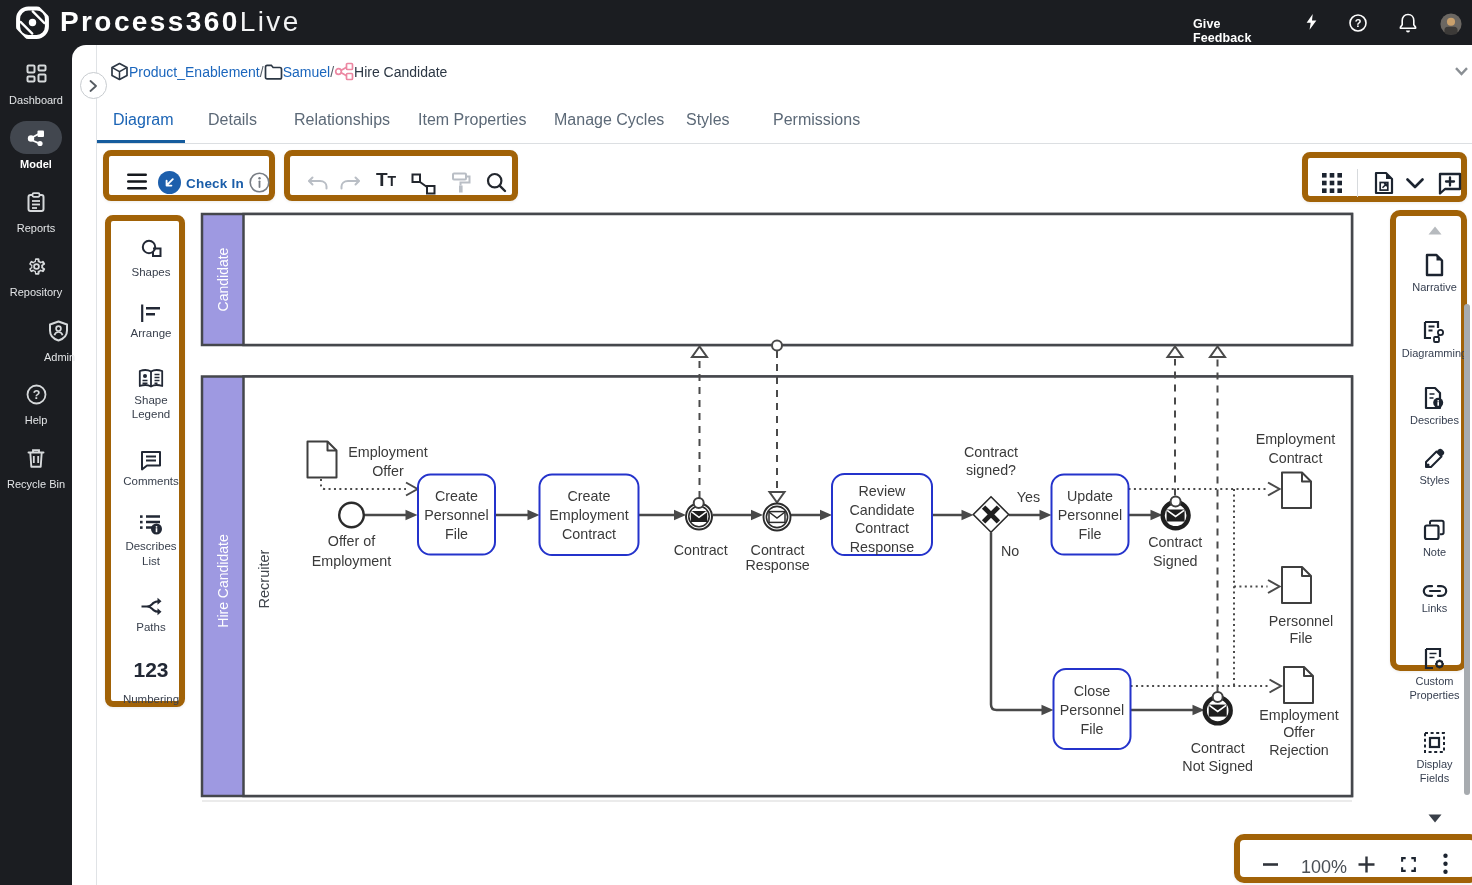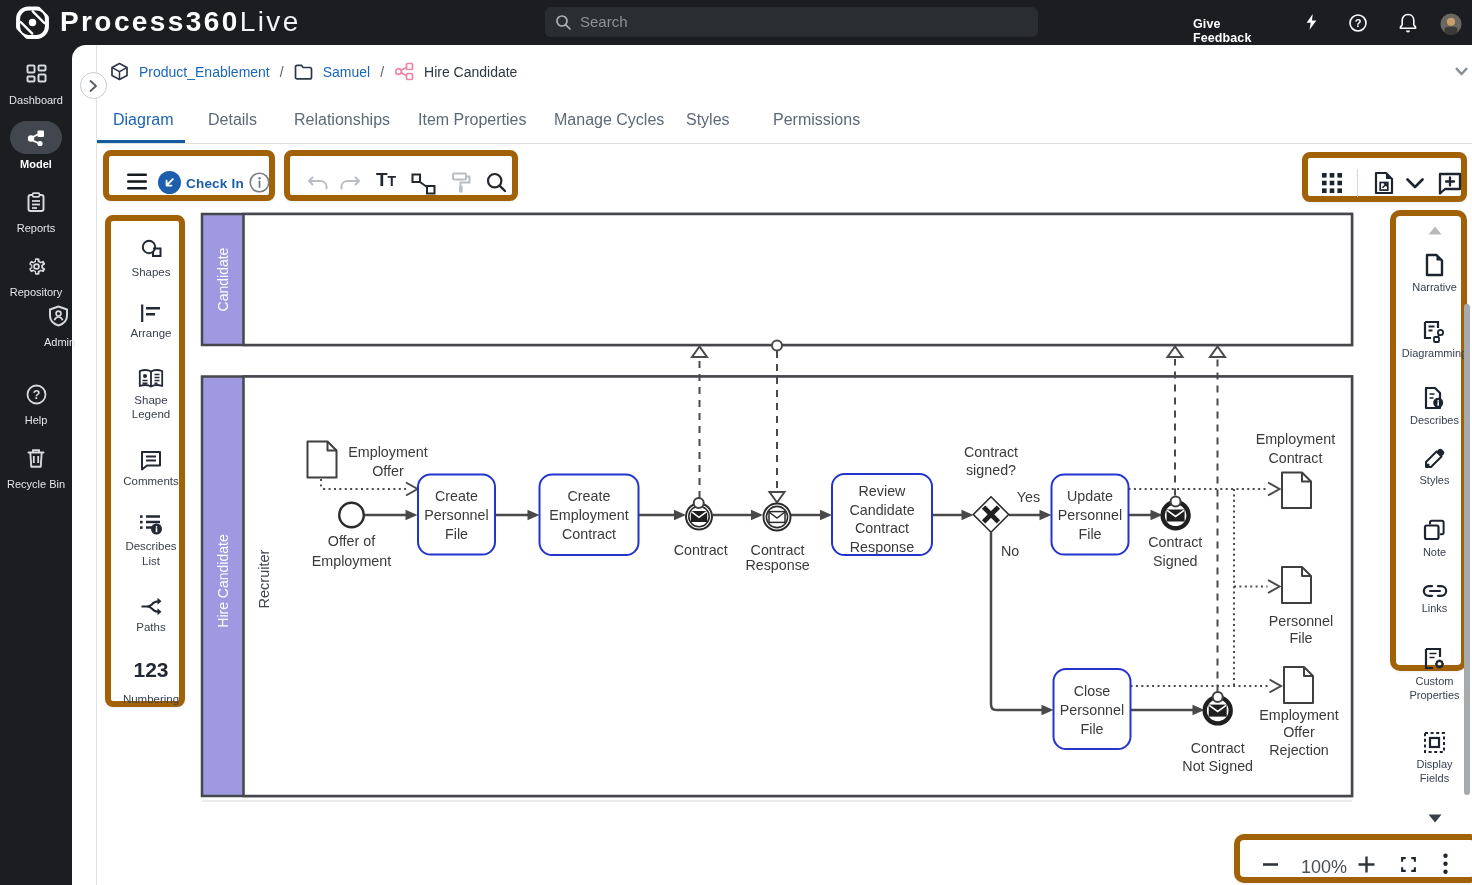--- a/index.html
+++ b/index.html
@@ -22,21 +22,21 @@
   #modelpill { position:absolute; left:10px; top:76px; width:52px; height:33px;
     background:#42474f; border-radius:17px; }
   
   #content { position:absolute; left:72px; top:45px; width:1400px; height:840px;
     background:#ffffff; border-top-left-radius:14px; }
   #vline { position:absolute; left:96px; top:45px; width:1px; height:840px; background:#e0e3e6; }
   #expander { position:absolute; left:80px; top:72px; width:27px; height:27px; background:#fff;
     border:1px solid #c8ccd0; border-radius:50%; }
   
   #crumb { position:absolute; left:110px; top:62px; height:19px; font-size:14px; color:#565f6a;
-    display:flex; align-items:center; gap:10px; }
+    display:flex; align-items:center; gap:0; }
   #crumb a { color:#1b66bd; text-decoration:none; }
   #crumb .dark { color:#2c3744; }
   
   .tab { position:absolute; top:111px; font-size:16px; color:#5c6977; }
   #tabline { position:absolute; left:97px; top:143px; width:1375px; height:1px; background:#dcdfe2; }
   #tabactive { position:absolute; left:97px; top:140px; width:88px; height:3px; background:#155c9e; }
   
   .card { position:absolute; background:#ffffff; border:6px solid #a16207; border-radius:8px;
     box-shadow:0 1px 3px rgba(0,0,0,0.08); }
   
@@ -226,27 +226,20 @@
       <path d="M22.5 -3 L40 14.5"></path>
       <path d="M-6 19.5 L11.5 37"></path>
     </g>
     <g stroke="#fff" stroke-width="2.2" stroke-linecap="round">
       <path d="M17.2 6.2 L28.6 17.6"></path>
       <path d="M5.4 16.4 L16.8 27.8"></path>
     </g>
     <circle cx="17" cy="17" r="3.6" fill="#fff"></circle>
   </svg>
   <div id="logotext"><b>Process360</b><span>Live</span></div>
-  <div id="searchbar">
-    <svg class="abs" style="left:10px;top:7px;" width="17" height="17" viewBox="0 0 17 17">
-      <circle cx="7" cy="7" r="5" stroke="#aeb3b8" stroke-width="1.7" fill="none"></circle>
-      <path d="M10.8 10.8 L15 15" stroke="#aeb3b8" stroke-width="1.7" stroke-linecap="round"></path>
-    </svg>
-    <div class="ph">Search</div>
-  </div>
   <div id="feedback">Give Feedback</div>
   <svg class="abs" style="left:1305px;top:13px;" width="13" height="18" viewBox="0 0 16 21">
     <path d="M9.5 0.8 L2 11.5 L7 11.5 L5.6 20 L14 8.6 L8.6 8.6 Z" fill="#fff"></path>
   </svg>
   <svg class="abs" style="left:1349px;top:14px;" width="18" height="18" viewBox="0 0 18 18">
     <circle cx="9" cy="9" r="8" stroke="#fff" stroke-width="1.6" fill="none"></circle>
     <text x="9" y="13" font-size="11" fill="#fff" text-anchor="middle" font-weight="700">?</text>
   </svg>
   <svg class="abs" style="left:1399px;top:13px;" width="18" height="20" viewBox="0 0 18 20">
     <path d="M9 1.5 c-3.6 0 -5.8 2.6 -5.8 6 v4.2 l-1.8 2.6 v0.9 h15.2 v-0.9 l-1.8 -2.6 V7.5 c0 -3.4 -2.2 -6 -5.8 -6z" stroke="#fff" stroke-width="1.6" fill="none" stroke-linejoin="round"></path>
@@ -303,21 +296,21 @@
   </div>
 
   <div class="navitem" style="top:211px;">
     <svg width="21" height="21" viewBox="0 0 24 24">
       <path fill="#d6d9db" d="M12 8.2a3.8 3.8 0 1 0 0 7.6 3.8 3.8 0 0 0 0-7.6zm0 5.6a1.8 1.8 0 1 1 0-3.6 1.8 1.8 0 0 1 0 3.6z"></path>
       <path fill="#d6d9db" d="M21.3 13.9l-1.8-1.1c.05-.5.05-1.1 0-1.6l1.8-1.1c.5-.3.7-.9.5-1.4l-1.5-2.6c-.3-.5-.9-.7-1.4-.5l-1.9.9c-.4-.3-.9-.6-1.4-.8l-.2-2.1c-.1-.6-.5-1-1.1-1h-3c-.6 0-1 .4-1.1 1l-.2 2.1c-.5.2-1 .5-1.4.8l-1.9-.9c-.5-.2-1.1 0-1.4.5L3.8 8.7c-.3.5-.1 1.1.4 1.4l1.8 1.1c-.05.5-.05 1.1 0 1.6l-1.8 1.1c-.5.3-.7.9-.4 1.4l1.5 2.6c.3.5.9.7 1.4.5l1.9-.9c.4.3.9.6 1.4.8l.2 2.1c.1.6.5 1 1.1 1h3c.6 0 1-.4 1.1-1l.2-2.1c.5-.2 1-.5 1.4-.8l1.9.9c.5.2 1.1 0 1.4-.5l1.5-2.6c.3-.5.1-1.1-.5-1.4zm-3.9-2.9c.1.7.1 1.3 0 2l-.1.7 1.9 1.2-.9 1.5-2-.9-.5.4c-.5.5-1.1.8-1.7 1l-.7.2-.2 2.2h-1.7l-.2-2.2-.7-.2c-.6-.2-1.2-.6-1.7-1l-.5-.4-2 .9-.9-1.5 1.9-1.2-.1-.7c-.1-.7-.1-1.3 0-2l.1-.7-1.9-1.2.9-1.5 2 .9.5-.4c.5-.5 1.1-.8 1.7-1l.7-.2.2-2.2h1.7l.2 2.2.7.2c.6.2 1.2.6 1.7 1l.5.4 2-.9.9 1.5-1.9 1.2.1.7z"></path>
     </svg>
     Repository
   </div>
 
-  <div class="navitem" style="top:260px;padding-left:44px;">
+  <div class="navitem" style="top:275px;padding-left:44px;">
     <svg width="21" height="22" viewBox="0 0 21 22">
       <path d="M10.5 1.5 L19 4.5 v6 c0 5 -3.5 8.5 -8.5 10 C5.5 19 2 15.5 2 10.5 v-6 Z" stroke="#d6d9db" stroke-width="2" fill="none" stroke-linejoin="round"></path>
       <circle cx="10.5" cy="8.6" r="2.4" stroke="#d6d9db" stroke-width="1.7" fill="none"></circle>
       <path d="M6.4 15.2 c0.6 -2.2 2.3 -3.2 4.1 -3.2 s3.5 1 4.1 3.2" stroke="#d6d9db" stroke-width="1.7" fill="none"></path>
     </svg>
     Admin
   </div>
 
   <div class="navitem" style="top:339px;">
     <svg width="21" height="21" viewBox="0 0 21 21">

